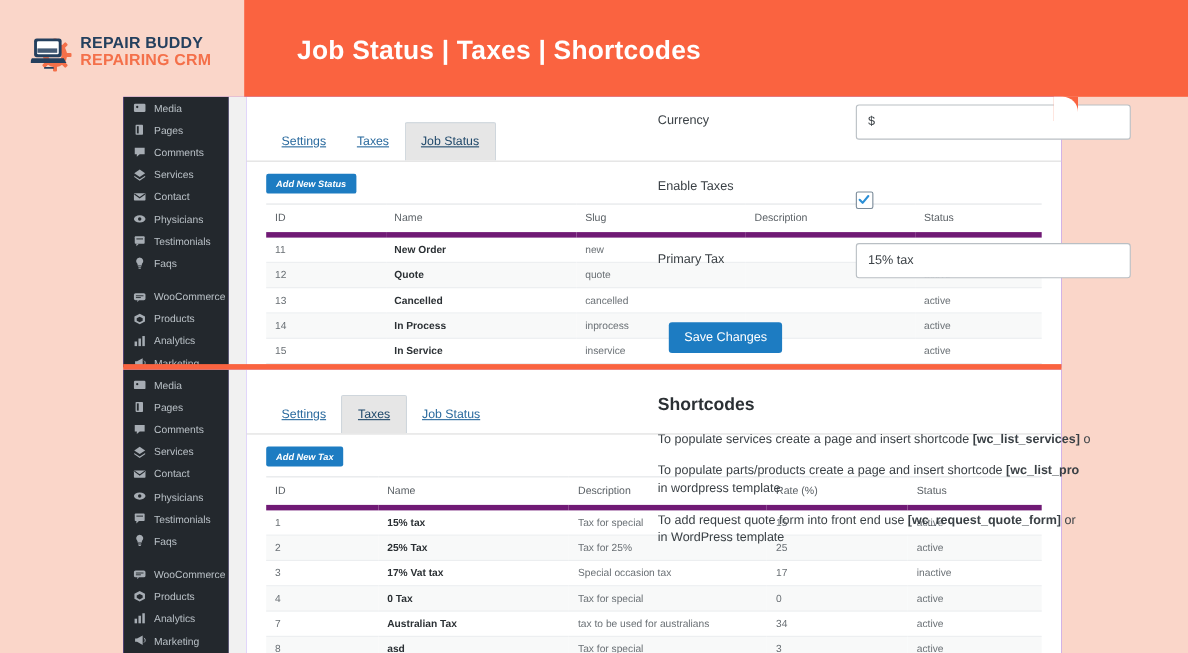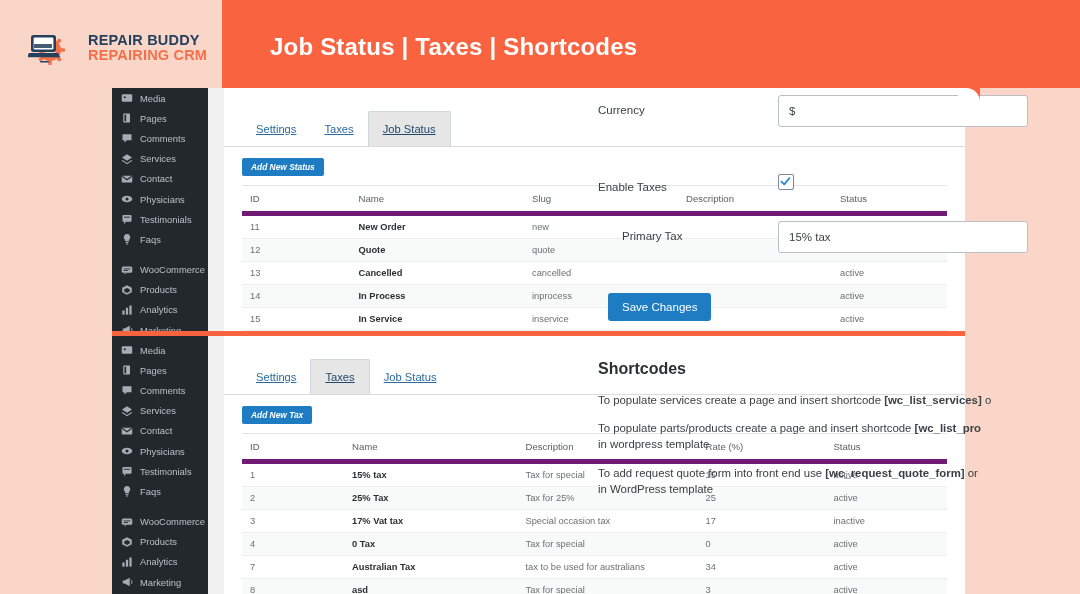--- a/index.html
+++ b/index.html
@@ -17,21 +17,21 @@
 
   
   .header-orange {
     position: absolute;
     left: 222px; top: 0; width: 858px; height: 88px;
     background: #fa6340;
   }
   .logo-wrap {
     position: absolute;
     left: 28px; top: 30px;
-    display: flex; align-items: center; gap: 22px;
+    display: flex; align-items: center; gap: 7px;
   }
   .logo-mark { position: relative; width: 38px; height: 36px; }
   .logo-text { line-height: 1.04; }
   .logo-l1 {
     font-size: 14.5px; font-weight: bold; color: #24405e;
     letter-spacing: .2px;
   }
   .logo-l2 {
     font-size: 14.5px; font-weight: bold; color: #f4704a;
     letter-spacing: .2px;
@@ -551,28 +551,28 @@
             </tr>
           </tbody>
       </table>
     </div>
   </div>
 
   <div class="settings-panel" style="left:598px;top:88px;height:246px;right:115px;">
     <div class="set-label" style="top:16px;">Currency</div>
     <div class="set-input" style="top:7px;">$</div>
 
-    <div class="set-label" style="top:93px;">Enable Taxes</div>
+    <div class="set-label" style="top:76px;">Enable Taxes</div>
     <div class="checkbox" style="top:86px;">
       <svg viewBox="0 0 11 11">
         <path d="M1.5 5.6 L4.2 8.4 L9.4 2.2" stroke="#2b8fd6" stroke-width="1.9" fill="none" stroke-linecap="round" stroke-linejoin="round"></path>
       </svg>
     </div>
 
-    <div class="set-label" style="top:142px;margin-left:24px;">Primary Tax</div>
+    <div class="set-label" style="top:142px;">Primary Tax</div>
     <div class="set-input" style="top:133px;">15% tax</div>
 
     <div class="btn-save" style="top:205px;">Save Changes</div>
   </div>
 
   <div class="sc-block" style="top:360px;">
     <div class="sc-title">Shortcodes</div>
     <div id="sc-list">
         <div class="sc-p" style="margin-top: 14px;">
           <div><span>To populate services create a page and insert shortcode </span><b>[wc_list_services]</b><span> o</span></div>

